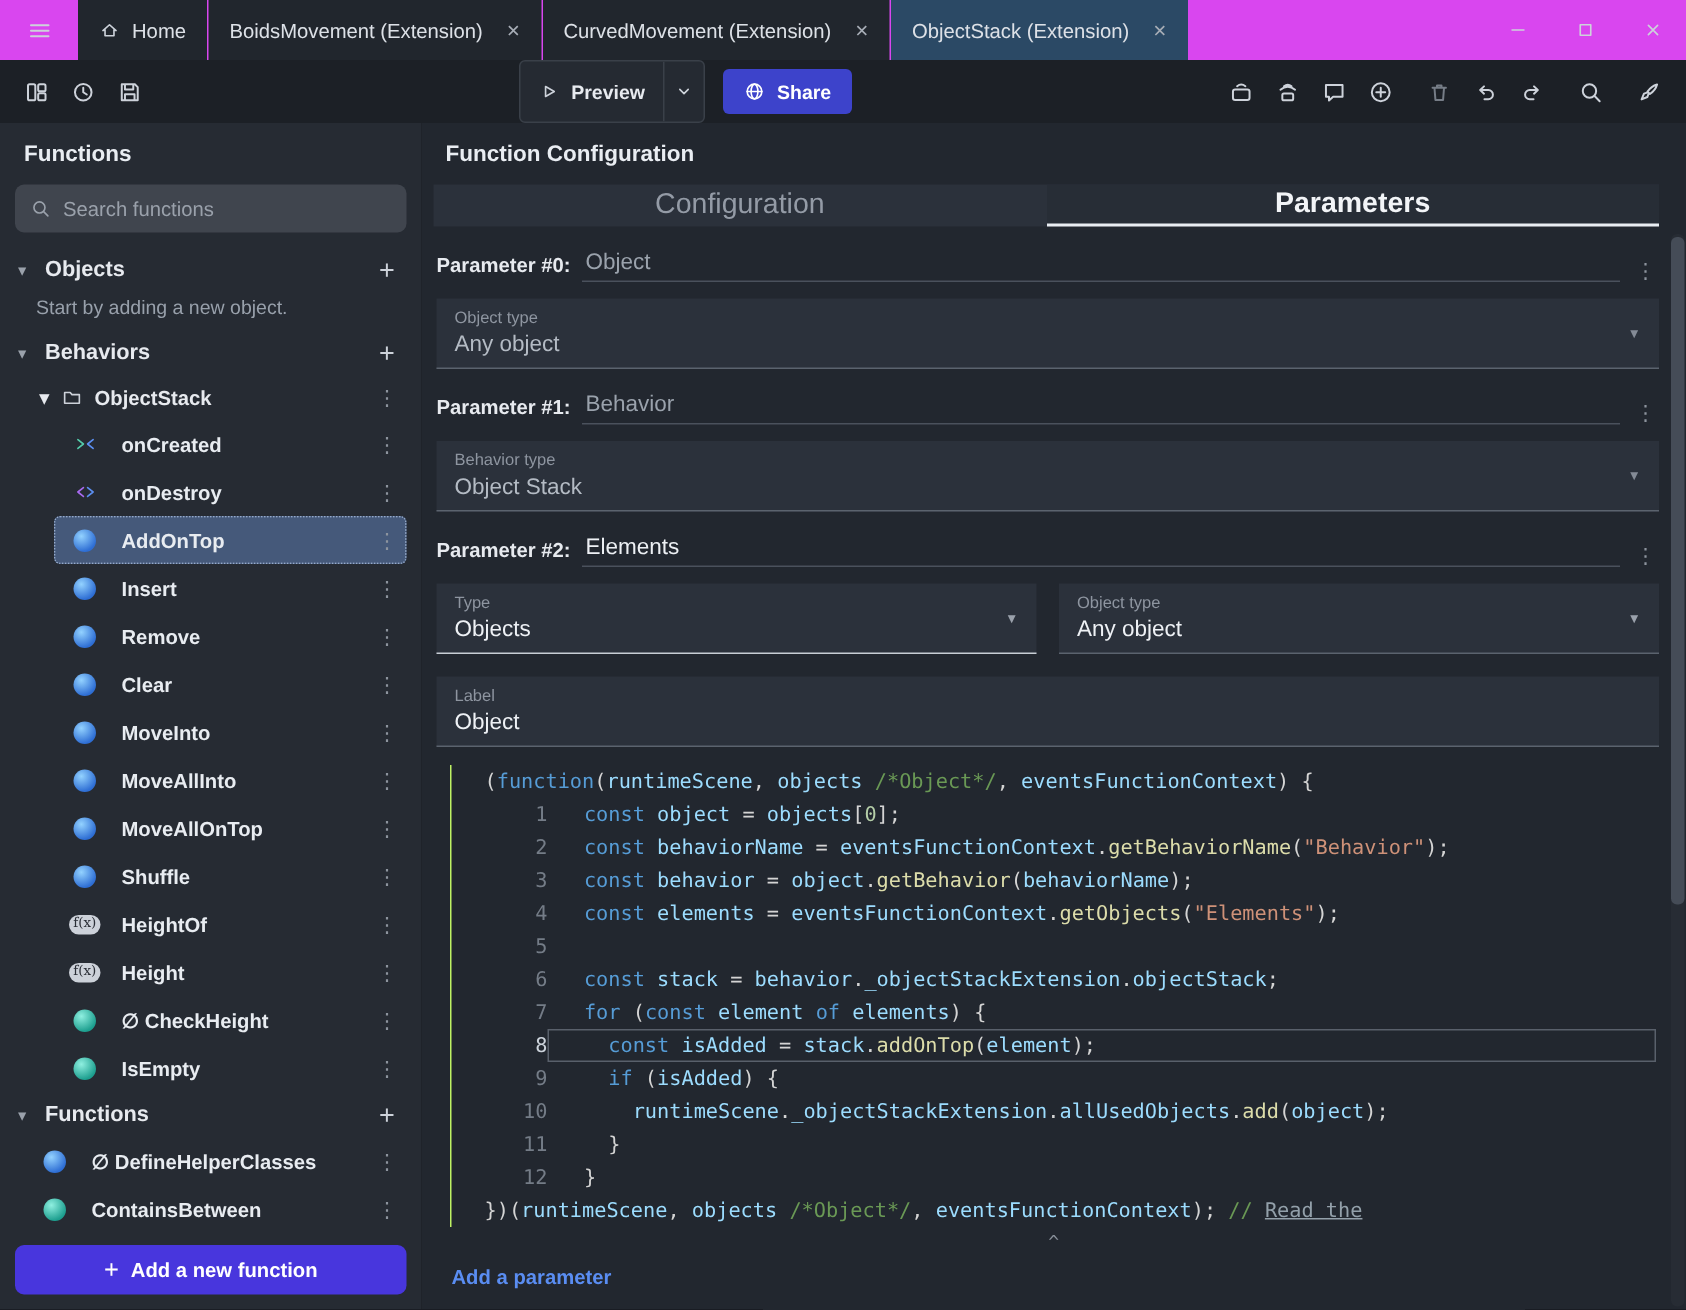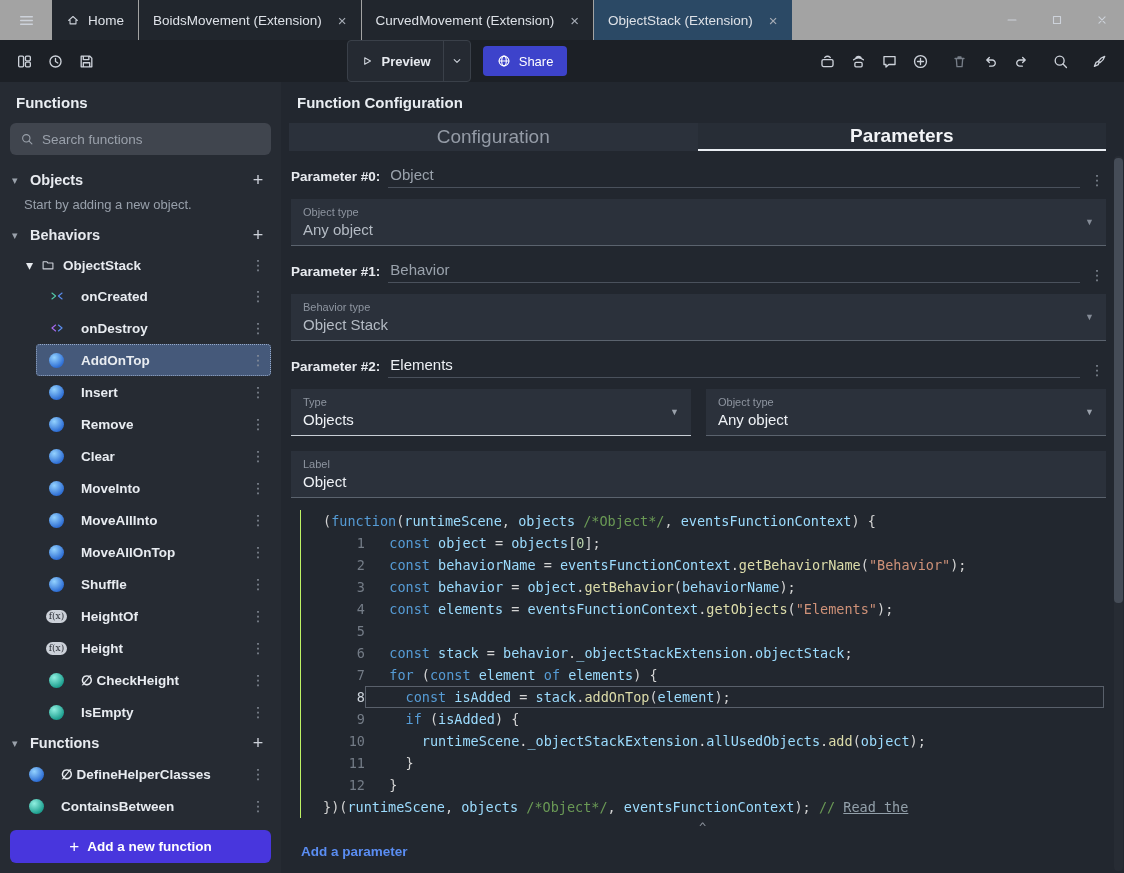--- a/index.html
+++ b/index.html
@@ -1,36 +1,36 @@
 <!DOCTYPE html>
 <html><head>
 <meta charset="utf-8">
 <style>
   *{margin:0;padding:0;box-sizing:border-box}
   html,body{width:1124px;height:873px;overflow:hidden;background:#14171c;font-family:"Liberation Sans",sans-serif}
   .app{width:1124px;height:873px;display:flex;flex-direction:column;color:#e7eaef;font-size:14px}
   
-  .titlebar{flex:0 0 40px;background:#a3a3a3;display:flex;align-items:stretch}
+  .titlebar{flex:0 0 40px;background:#d946ef;display:flex;align-items:stretch}
   .menu-btn{width:52px;display:flex;align-items:center;justify-content:center}
   .tabs{display:flex;flex:1;overflow:hidden}
   .tab{display:flex;align-items:center;gap:8px;padding:0 14px;margin-right:1px;background:#21262d;font-size:13.5px;color:#dde1e7;white-space:nowrap;cursor:default}
   .tab.active{background:#2b4965}
   .tab .close{color:#a7adb6;font-size:15px;margin-left:8px}
   .win{display:flex}
   .win-btn{width:45px;display:flex;align-items:center;justify-content:center}
   
   .toolbar{flex:0 0 37px;background:#1c2026;display:flex;align-items:center;padding:0 10px;gap:2px}
   .tb-btn{width:29px;height:29px;border-radius:4px;display:flex;align-items:center;justify-content:center}
   .tb-center{flex:1;display:flex;justify-content:center;align-items:center;gap:12px}
   .preview{display:flex;align-items:flex-end;height:42px;background:#252a32;border:1px solid #3a4049;border-radius:4px;overflow:hidden}
   .preview .main-part{display:flex;align-items:center;gap:8px;padding:0 12px;height:100%}
   .preview .lbl{font-weight:700;font-size:13px}
   .preview .sep{width:1px;height:100%;background:#3a4049}
   .preview .dd{width:26px;height:100%;display:flex;align-items:center;justify-content:center}
-  .share{display:flex;align-items:center;gap:8px;height:30px;padding:0 14px;background:#3d43cb;border-radius:4px;font-weight:400;font-size:13px;color:#fff}
+  .share{display:flex;align-items:center;gap:8px;height:30px;padding:0 14px;background:#3d43cb;border-radius:4px;font-weight:700;font-size:13px;color:#fff}
   .dim svg{stroke:#767d87 !important}
   
   .ic{display:inline-flex}
   .ic svg{width:17px;height:17px;stroke:#cdd2da;fill:none;stroke-width:1.25;stroke-linecap:round;stroke-linejoin:round}
   .ic.small svg{width:14px;height:14px}
   
   .cols{flex:1;display:flex;min-height:0}
   .sidebar{flex:0 0 281px;background:#262b33;display:flex;flex-direction:column;min-height:0}
   .panel-title{font-size:15px;font-weight:700;padding:12px 16px 8px;color:#e9edf2}
   .search{margin:4px 10px 6px;height:32px;background:#40454e;border-radius:6px;display:flex;align-items:center;padding:0 10px;gap:8px;flex:0 0 32px}

